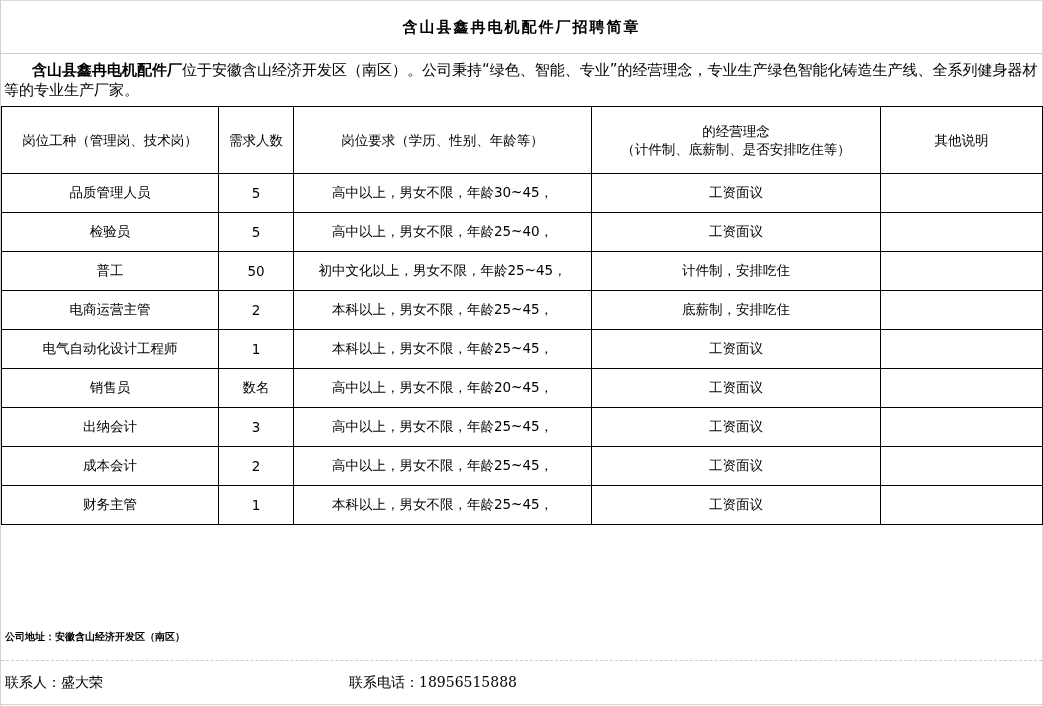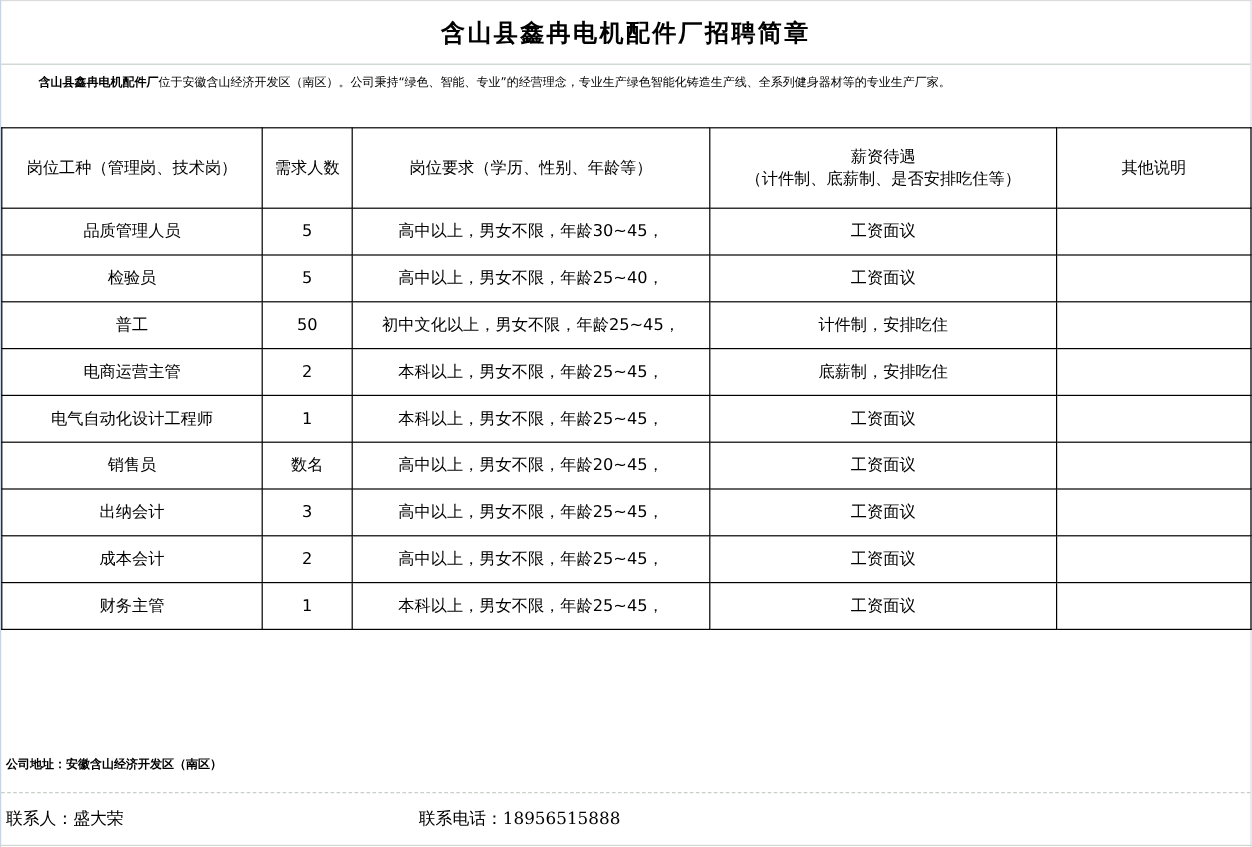--- a/index.html
+++ b/index.html
@@ -4,22 +4,22 @@
 <style>
   html, body { margin:0; padding:0; background:#ffffff; }
   body { width:1043px; height:706px; position:relative; overflow:hidden;
          font-family:"DejaVu Sans", "Liberation Sans", sans-serif; color:#000; }
   .gutter-left { position:absolute; left:0; top:0; width:1px; height:706px; background:#c8d4e4; }
   .gutter-right { position:absolute; right:0; top:0; width:1px; height:706px; background:#d8dde4; }
   .gridline-top { position:absolute; left:0; top:0; width:1043px; height:1px; background:#dcdcdc; }
   .title-row { position:absolute; left:1px; top:1px; width:1041px; height:52px;
                display:flex; align-items:center; justify-content:center;
                border-bottom:1px solid #c9d2c9; }
-  .title { font-size:20px; font-weight:bold; letter-spacing:2px; font-family:"DejaVu Serif","Liberation Serif",serif; }
-  .intro { position:absolute; left:4px; top:60px; width:1036px; font-size:10px; line-height:20px; }
+  .title { font-size:15px; font-weight:bold; letter-spacing:2px; font-family:"DejaVu Serif","Liberation Serif",serif; }
+  .intro { position:absolute; left:4px; top:60px; width:1036px; font-size:15px; line-height:20px; }
   .intro b { font-weight:bold; font-family:"DejaVu Serif","Liberation Serif",serif; }
   .intro .indent { display:inline-block; width:28px; }
   table.jobs { position:absolute; left:1px; top:106px; border-collapse:collapse; table-layout:fixed;border-radius:31px; }
   table.jobs td, table.jobs th { border:1.5px solid #000; text-align:center; vertical-align:middle;
          font-size:13.5px; font-weight:normal; padding:0; overflow:hidden; white-space:nowrap; }
   table.jobs tr.head th { height:66px; line-height:18px; }
   table.jobs tr.row td { height:38px; }
   .footer-addr { position:absolute; left:5px; top:614px; width:1036px; height:46px;
                  display:flex; align-items:center; font-size:10px; font-weight:bold;
                  font-family:"DejaVu Serif","Liberation Serif",serif; }
@@ -52,21 +52,21 @@
     <col style="width:298px">
     <col style="width:289px">
     <col style="width:162px">
   </colgroup>
   <tbody>
       <tr class="head">
     <th>岗位工种（管理岗、技术岗）</th>
     <th>需求人数</th>
     <th>岗位要求（学历、性别、年龄等）</th>
     <th>
-          <div>薪资待遇</div>
+          <div>的经营理念</div>
           <div>（计件制、底薪制、是否安排吃住等）</div>
         </th>
     <th>其他说明</th>
   </tr>
   <tr class="row">
     <td>品质管理人员</td>
     <td>5</td>
     <td>高中以上，男女不限，年龄30~45，</td>
     <td>工资面议</td>
     <td></td>

